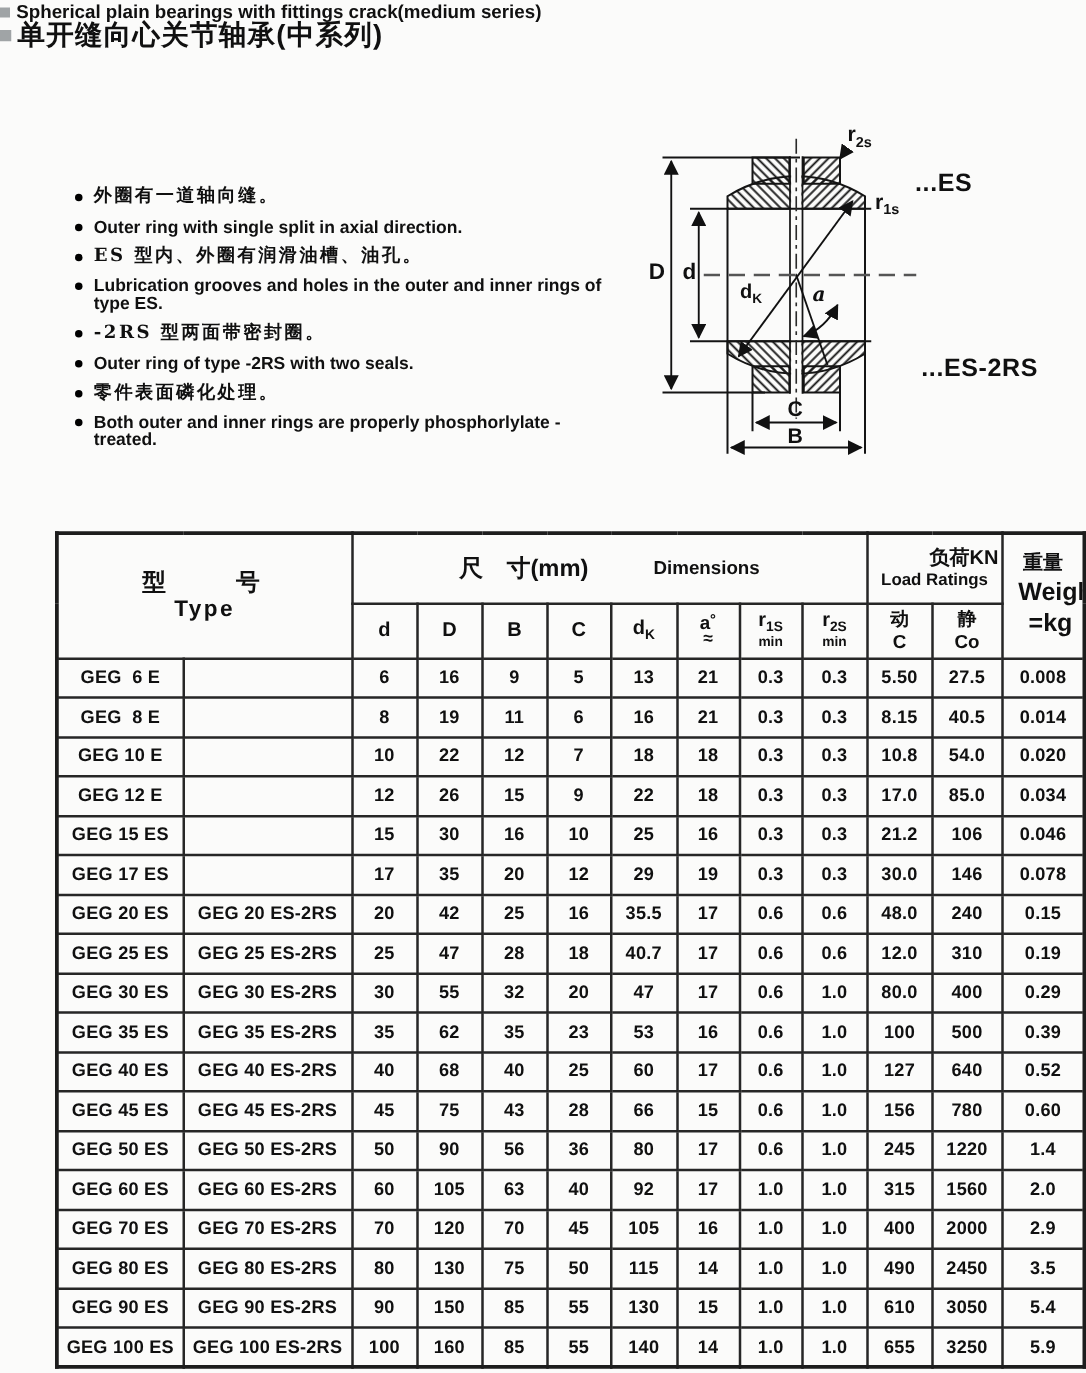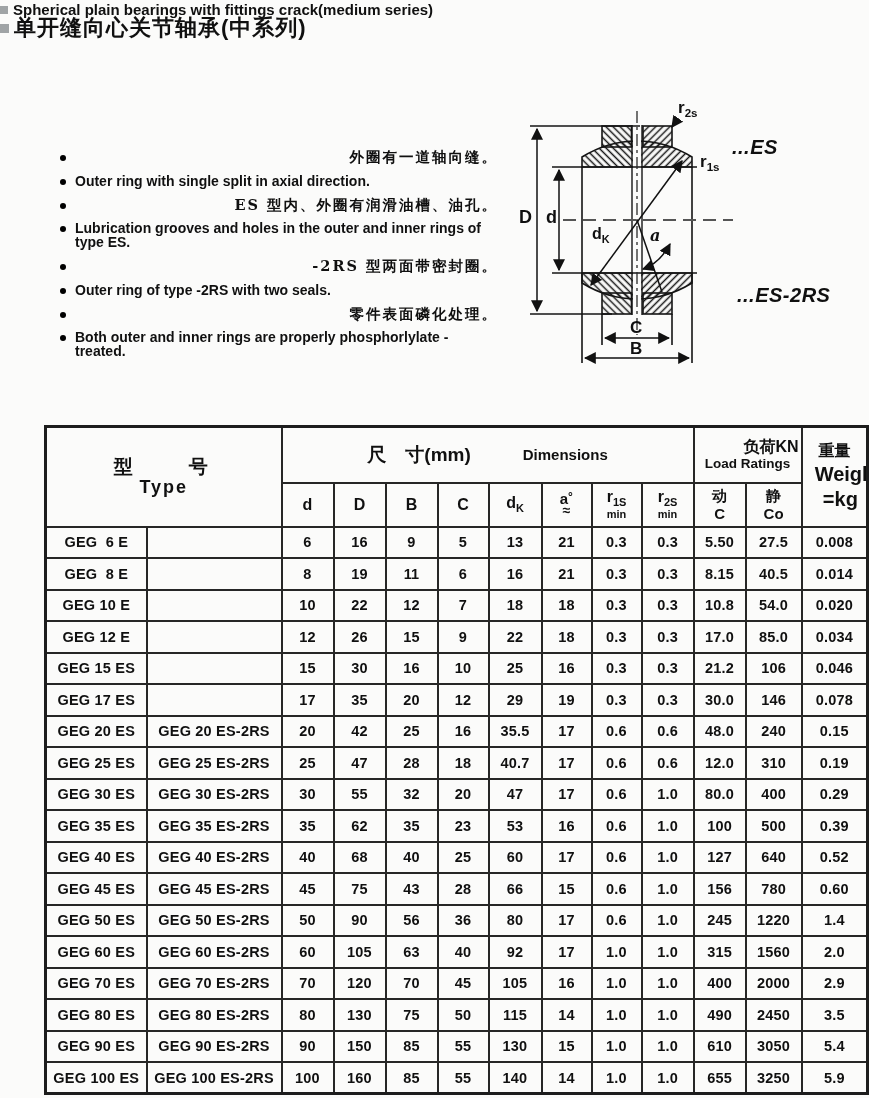--- a/index.html
+++ b/index.html
@@ -20,30 +20,30 @@
   .title-en { font-size: 15px; font-weight: bold; line-height: 1.0; }
   .title-en .sq { width: 8px; height: 8px; }
 
   
   .features { position: absolute; left: 58px; top: 150px; width: 440px; list-style: none; }
   .features li { position: relative; padding-left: 17px; margin-bottom: 9px; }
   .features li::before {
     content: ""; position: absolute; left: 2px; top: 5px;
     width: 6px; height: 6px; border-radius: 50%; background: #000;
   }
-  .features li.cn { font-family: "DejaVu Serif", serif; font-size: 14.5px; font-weight: bold; letter-spacing: 2px; line-height: 1.0; text-align: right; }
+  .features li.cn { font-family: "DejaVu Serif", serif; font-size: 14.5px; font-weight: bold; letter-spacing: 2px; line-height: 1.0; }
   .features li.en { font-size: 14px; font-weight: bold; line-height: 1.0; margin-bottom: 10px; }
 
   
   .diagram { position: absolute; left: 500px; top: 95px; width: 369px; height: 300px; }
   .diagram svg { position: absolute; left: 0; top: 0; }
   .dlabel { position: absolute; font-weight: bold; white-space: nowrap; line-height: 1; }
   .dlabel sub { font-size: 68%; }
   .lab-r { font-size: 17px; }
-  .lab-variant { font-size: 20px; letter-spacing: 0.5px; font-style: italic; }
+  .lab-variant { font-size: 20px; letter-spacing: 0.5px; }
   .lab-dim { font-size: 18px; }
   .lab-small { font-size: 16px; }
   .lab-alpha { font-size: 16px; font-style: italic; font-family: "DejaVu Serif", serif; }
 
   
   .btable {
     position: absolute; left: 44px; top: 425px;
     border-collapse: collapse; table-layout: fixed;
     width: 822px;
   }

